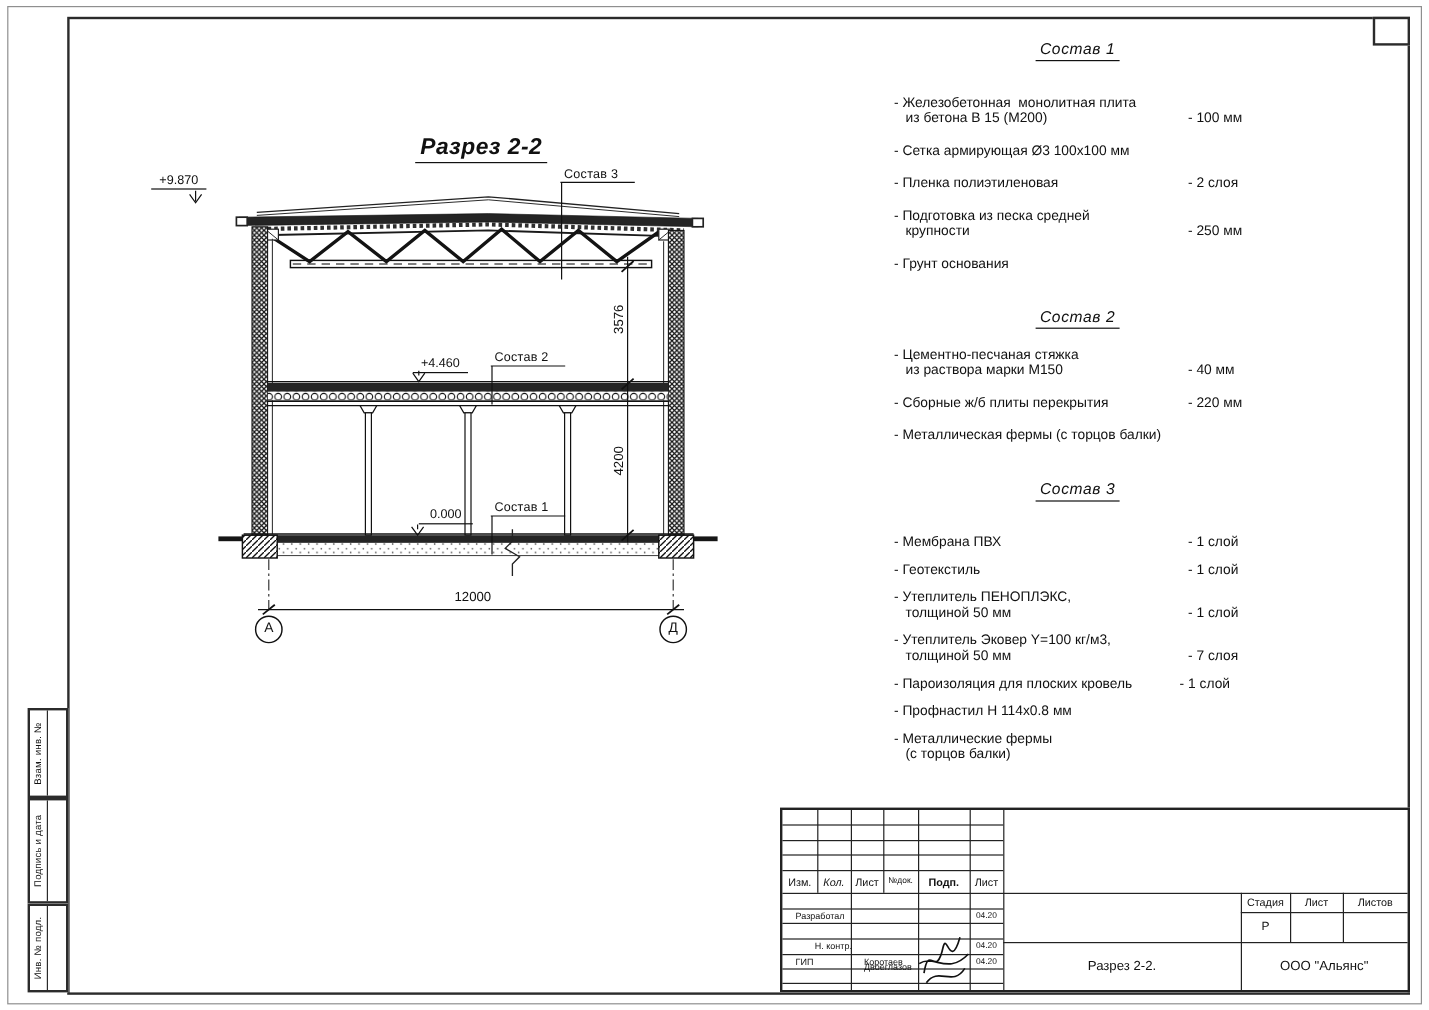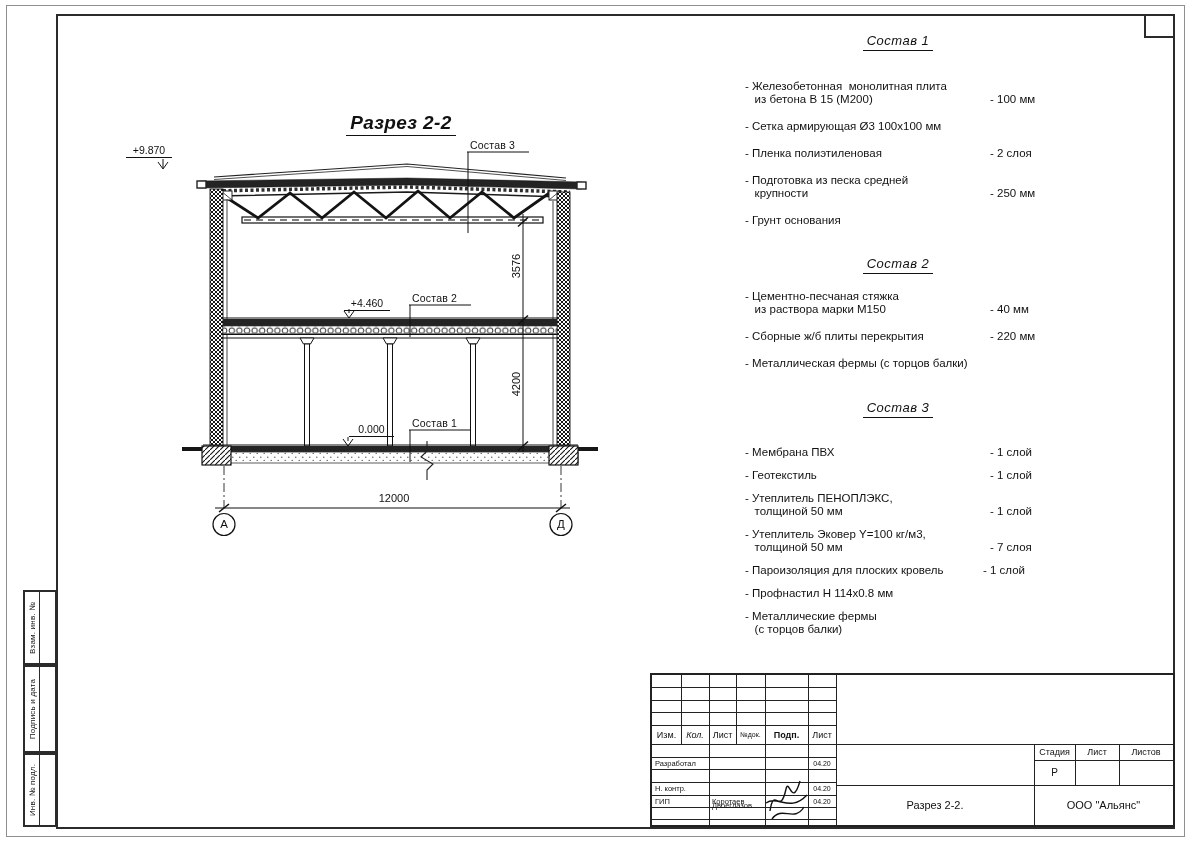--- a/index.html
+++ b/index.html
@@ -31,21 +31,21 @@
   .crow{position:relative;margin-bottom:14px;}
   .comp3 .crow{margin-bottom:10px;}
   .crow .nm{display:block;white-space:pre-wrap;}
   .crow .val{position:absolute;left:245px;bottom:0;white-space:nowrap;}
   
   .tb{left:650px;top:673px;width:525px;height:154px;border:2px solid #222;box-sizing:border-box;background:#fff;}
   .tbv{position:absolute;width:1px;background:#222;}
   .tbh{position:absolute;height:1px;background:#222;}
   .tbc{position:absolute;display:flex;align-items:center;justify-content:center;font-size:9px;}
   .tbc.small{font-size:7px;}
-  .tbc.tiny{font-size:7.5px;justify-content:flex-start;padding-left:3px;}
+  .tbc.tiny{font-size:7.5px;justify-content:flex-start;padding-left:11px;}
   .tbc.mid{font-size:11px;}
 </style>
 </head>
 <body>
 
 <div class="sheet">
 
   <div class="abs outer-border"></div>
   <div class="abs frame"></div>
   <div class="abs corner-box"></div>
@@ -294,21 +294,21 @@
 
     <div class="tbc" style="left:0;top:50px;width:29px;height:19px;">Изм.</div>
     <div class="tbc" style="left:29px;top:50px;width:28px;height:19px;font-style:italic;">Кол.</div>
     <div class="tbc" style="left:57px;top:50px;width:27px;height:19px;">Лист</div>
     <div class="tbc small" style="left:84px;top:50px;width:29px;height:19px;">№док.</div>
     <div class="tbc" style="left:113px;top:50px;width:43px;height:19px;font-weight:bold;">Подп.</div>
     <div class="tbc" style="left:156px;top:50px;width:28px;height:19px;">Лист</div>
 
     <div class="tbc tiny" style="left:0;top:82px;width:57px;height:12px;">Разработал</div>
     <div class="tbc small" style="left:156px;top:82px;width:28px;height:12px;">04.20</div>
-    <div class="tbc tiny" style="left:0;top:107px;width:57px;height:13px;text-align:center;">Н. контр.</div>
+    <div class="tbc tiny" style="left:16px;top:107px;width:57px;height:13px;text-align:center;">Н. контр.</div>
     <div class="tbc tiny" style="left:57px;top:107px;width:56px;height:13px;margin-top:17px;">Двоеглазов</div>
     <div class="tbc small" style="left:156px;top:107px;width:28px;height:13px;">04.20</div>
     <div class="tbc tiny" style="left:0;top:120px;width:57px;height:12px;">ГИП</div>
     <div class="tbc tiny" style="left:57px;top:120px;width:56px;height:12px;">Коротаев</div>
     <div class="tbc small" style="left:156px;top:120px;width:28px;height:12px;">04.20</div>
 
     <svg style="position:absolute;left:110px;top:98px;" width="48" height="52">
       <path d="M8,38 C12,12 18,44 24,16 C27,4 30,36 38,8 M4,30 C16,22 28,40 45,22 M10,46 C20,32 32,50 42,34" stroke="#111" fill="none" stroke-width="1.4"></path>
     </svg>
 

